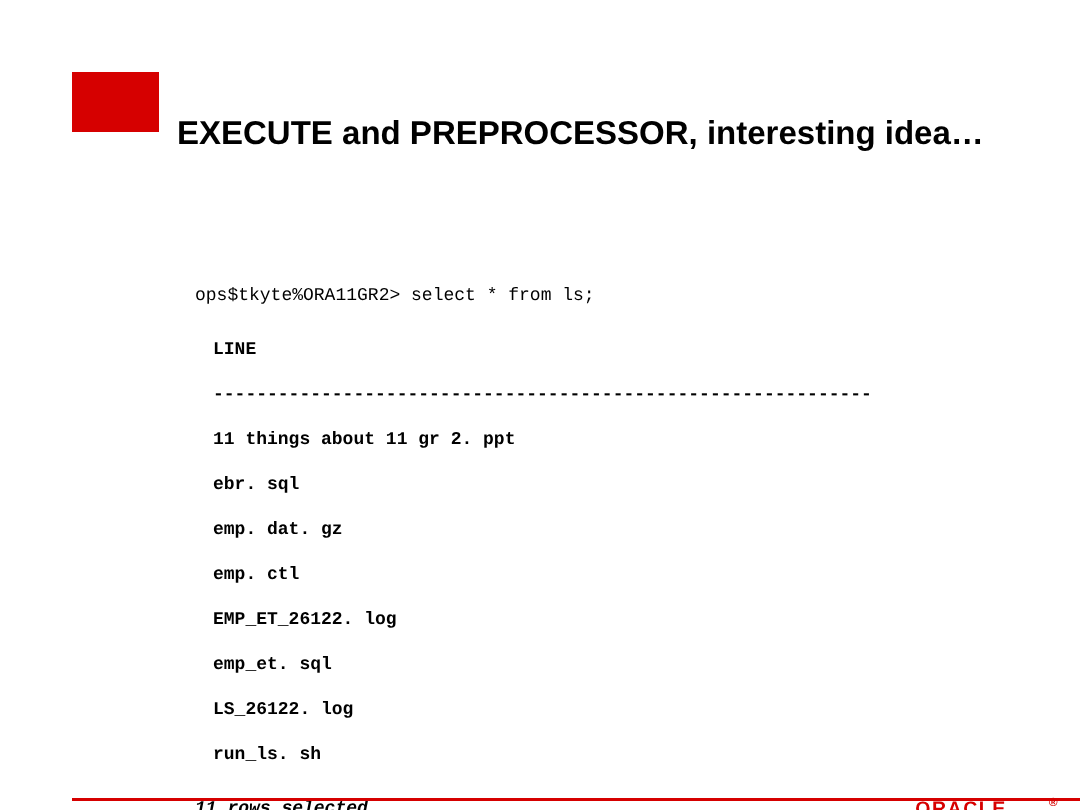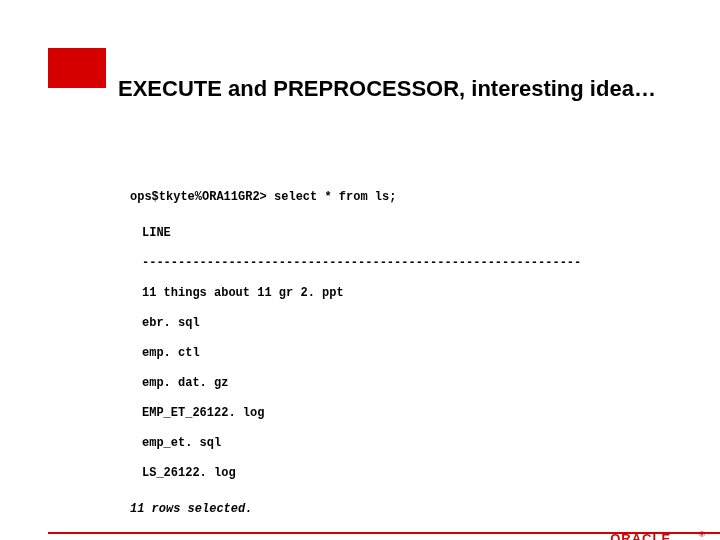--- a/index.html
+++ b/index.html
@@ -30,21 +30,21 @@
   .content {
     position: absolute;
     top: 128px;
     left: 70px;
     right: 40px;
     font-family: "Courier New", Courier, monospace;
     font-size: 12px;
     line-height: 1.5;
     color: #000;
   }
-  .content .prompt-line { font-weight: bold; }
+  .content .prompt-line { font-weight: normal; }
   .content .block { margin-top: 18px; font-weight: bold; }
   .content .summary { margin-top: 18px; font-weight: bold; font-style: italic; }
   .divider {
     position: absolute;
     left: 0;
     bottom: 30px;
     width: 100%;
     height: 2px;
     background: #d60000;
   }
@@ -76,25 +76,26 @@
   <div class="title">EXECUTE and PREPROCESSOR, interesting idea…</div>
 
   <div class="content">
     <div class="prompt-line">ops$tkyte%ORA11GR2&gt; select * from ls;</div>
 
     <div class="block">
       <div>LINE</div>
       <div>-------------------------------------------------------------</div>
       <div>11 things about 11 gr 2. ppt</div>
       <div>ebr. sql</div>
+      <div>emp. dat. gz</div>
       <div>emp. ctl</div>
-      <div>emp. dat. gz</div>
       <div>EMP_ET_26122. log</div>
       <div>emp_et. sql</div>
       <div>LS_26122. log</div>
+      <div>run_ls. sh</div>
     </div>
 
     <div class="summary">11 rows selected.</div>
   </div>
 
   <div class="divider"></div>
 
   <div class="footer-logo">
     <span>ORACLE</span>
       <span class="reg">®</span>

